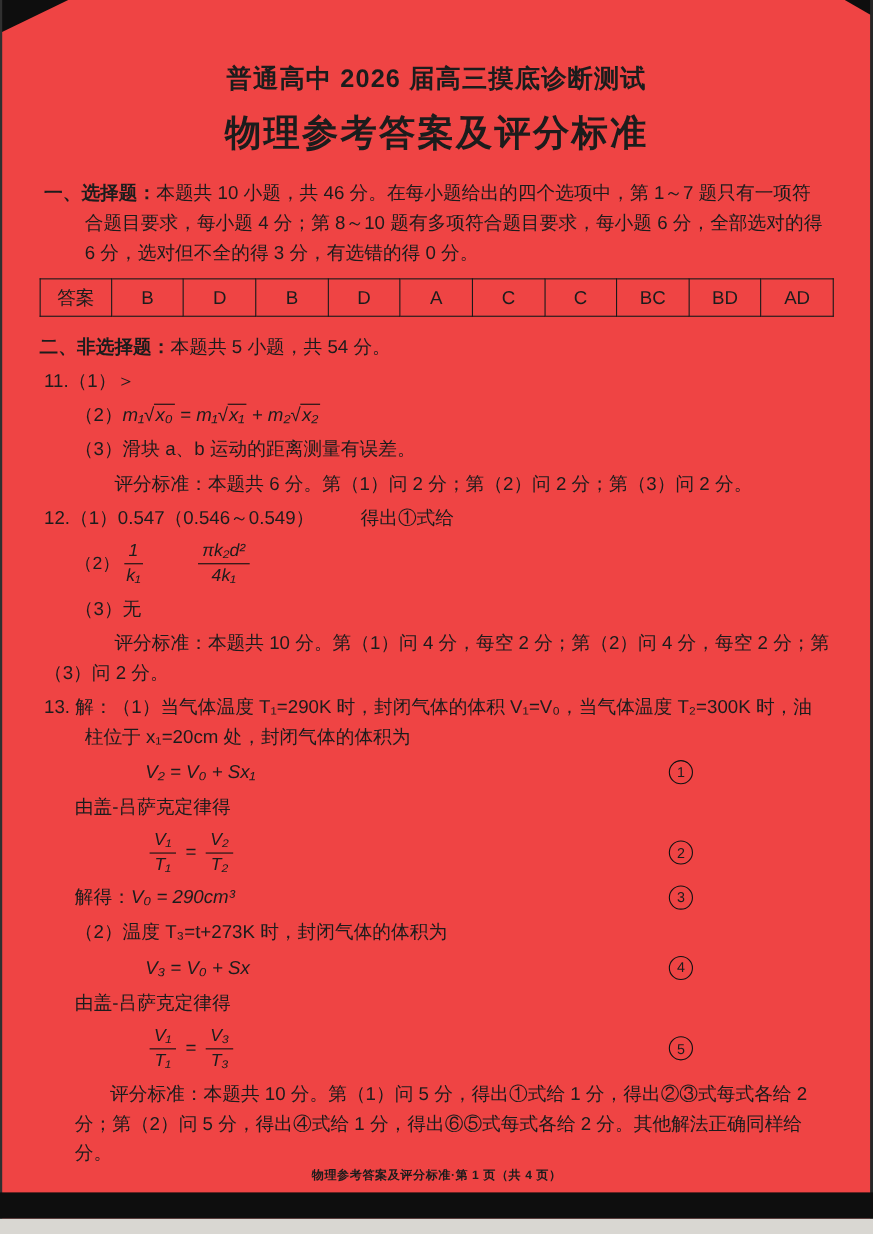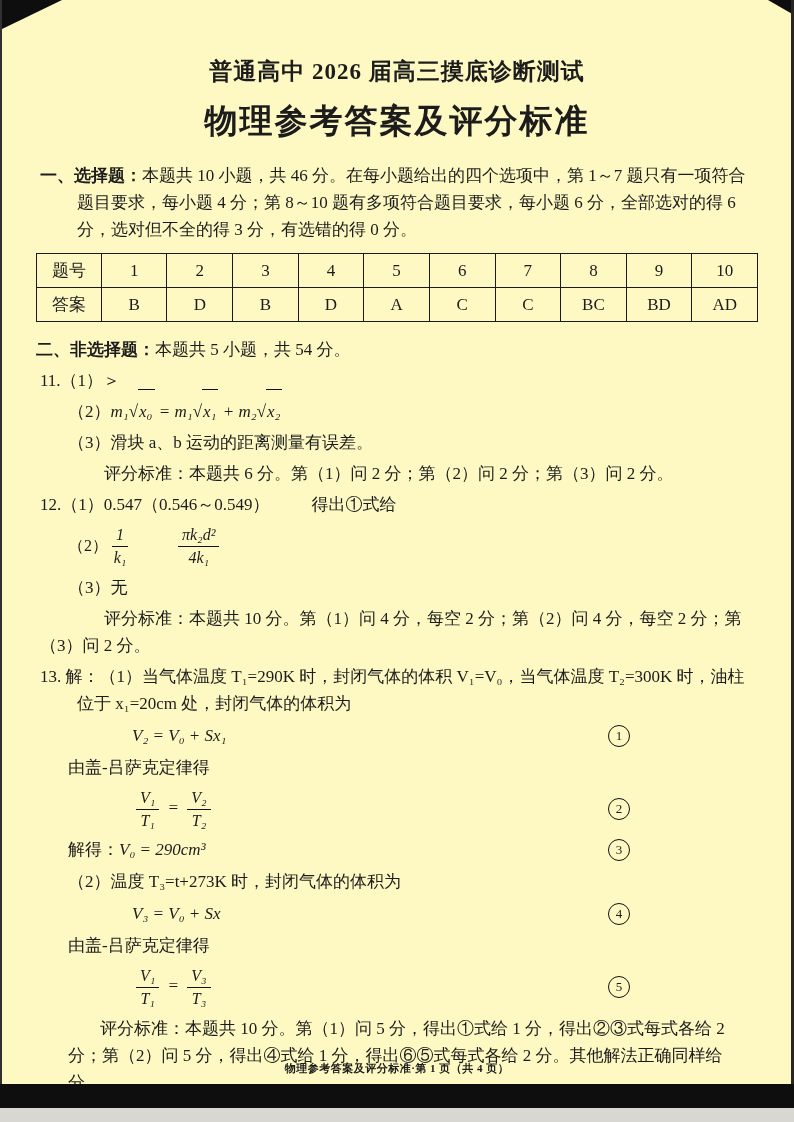--- a/index.html
+++ b/index.html
@@ -1,19 +1,19 @@
 <!DOCTYPE html>
 <html><head>
 <meta charset="utf-8">
 <style>
   html,body { margin:0; padding:0; background:#8a8a8a; }
   .page {
     position:relative; width:794px; height:1122px; margin:0 auto;
-    background:#fef9c3; overflow:hidden;
-    font-family:Liberation Serif, serif;
+    background:#ef4444; overflow:hidden;
+    font-family:Liberation Sans, sans-serif;
     color:#1c1c1c;
   }
   .content { position:absolute; inset:0; padding:56px 36px 0 36px; box-sizing:border-box; }
 
   .subtitle { margin:0 0 12px 0; text-align:center; font-size:23px; font-weight:bold; letter-spacing:1px; }
   .title    { margin:0 0 18px 0; text-align:center; font-size:33px; font-weight:bold; letter-spacing:2px; }
 
   p { margin:4px; font-size:17px; line-height:27px; }
   .prefix { font-weight:bold; }
   .hang  { padding-left:37px; text-indent:-37px; margin-bottom:4px; }
@@ -22,21 +22,21 @@
   table.answers { width:100%; border-collapse:collapse; table-layout:fixed; margin:10px 0 14px 0; text-align:center; font-size:17px; }
   table.answers td { border:1.5px solid #1a1a1a; height:33px; padding:0; }
   table.answers col.lblcol { width:9%; }
 
   .l0 { }                          
   .l1 { margin-left:32px; }        
   .score   { text-indent:64px; }   
   .score13 { margin-left:32px; text-indent:32px; }
 
   .math { font-style:italic; }
-  .rad  { border-top:1.2px solid #111; padding:12px 2px 0 1px; }
+  .rad  { border-top:1.2px solid #111; padding:0 2px 0 1px; }
 
   .frac { display:inline-flex; flex-direction:column; text-align:center; vertical-align:middle; font-size:16px; line-height:1.25; margin:0 4px; font-style:italic; }
   .frac .num { border-bottom:1.3px solid #111; padding:0 4px 1px 4px; display:block; }
   .frac .den { display:block; padding-top:1px; }
   .frac-line { display:flex; align-items:center; margin:6px 0 6px 32px; min-height:44px; }
   .gap40 { display:inline-block; width:42px; }
 
   .eq-row { display:flex; align-items:center; justify-content:space-between; margin:2px 0 2px 96px; padding-right:128px; min-height:29px; font-size:17px; }
   .eq-row.fr { min-height:48px; }
   .eq-row.solve { margin-left:32px;gap:28px; }
@@ -68,33 +68,20 @@
     <h2 class="subtitle">普通高中 2026 届高三摸底诊断测试</h2>
     <h1 class="title">物理参考答案及评分标准</h1>
 
     <p class="hang"><span class="prefix">一、选择题：</span><span>本题共 10 小题，共 46 分。在每小题给出的四个选项中，第 1～7 题只有一项符合题目要求，每小题 4 分；第 8～10 题有多项符合题目要求，每小题 6 分，全部选对的得 6 分，选对但不全的得 3 分，有选错的得 0 分。</span></p>
 
     <table class="answers">
       <colgroup>
           <col class="lblcol">
         </colgroup>
       <tbody>
-          <tr>
-        <td>题号</td>
-        <td>1</td>
-        <td>2</td>
-        <td>3</td>
-        <td>4</td>
-        <td>5</td>
-        <td>6</td>
-        <td>7</td>
-        <td>8</td>
-        <td>9</td>
-        <td>10</td>
-      </tr>
       <tr>
         <td>答案</td>
         <td>B</td>
         <td>D</td>
         <td>B</td>
         <td>D</td>
         <td>A</td>
         <td>C</td>
         <td>C</td>
         <td>BC</td>

